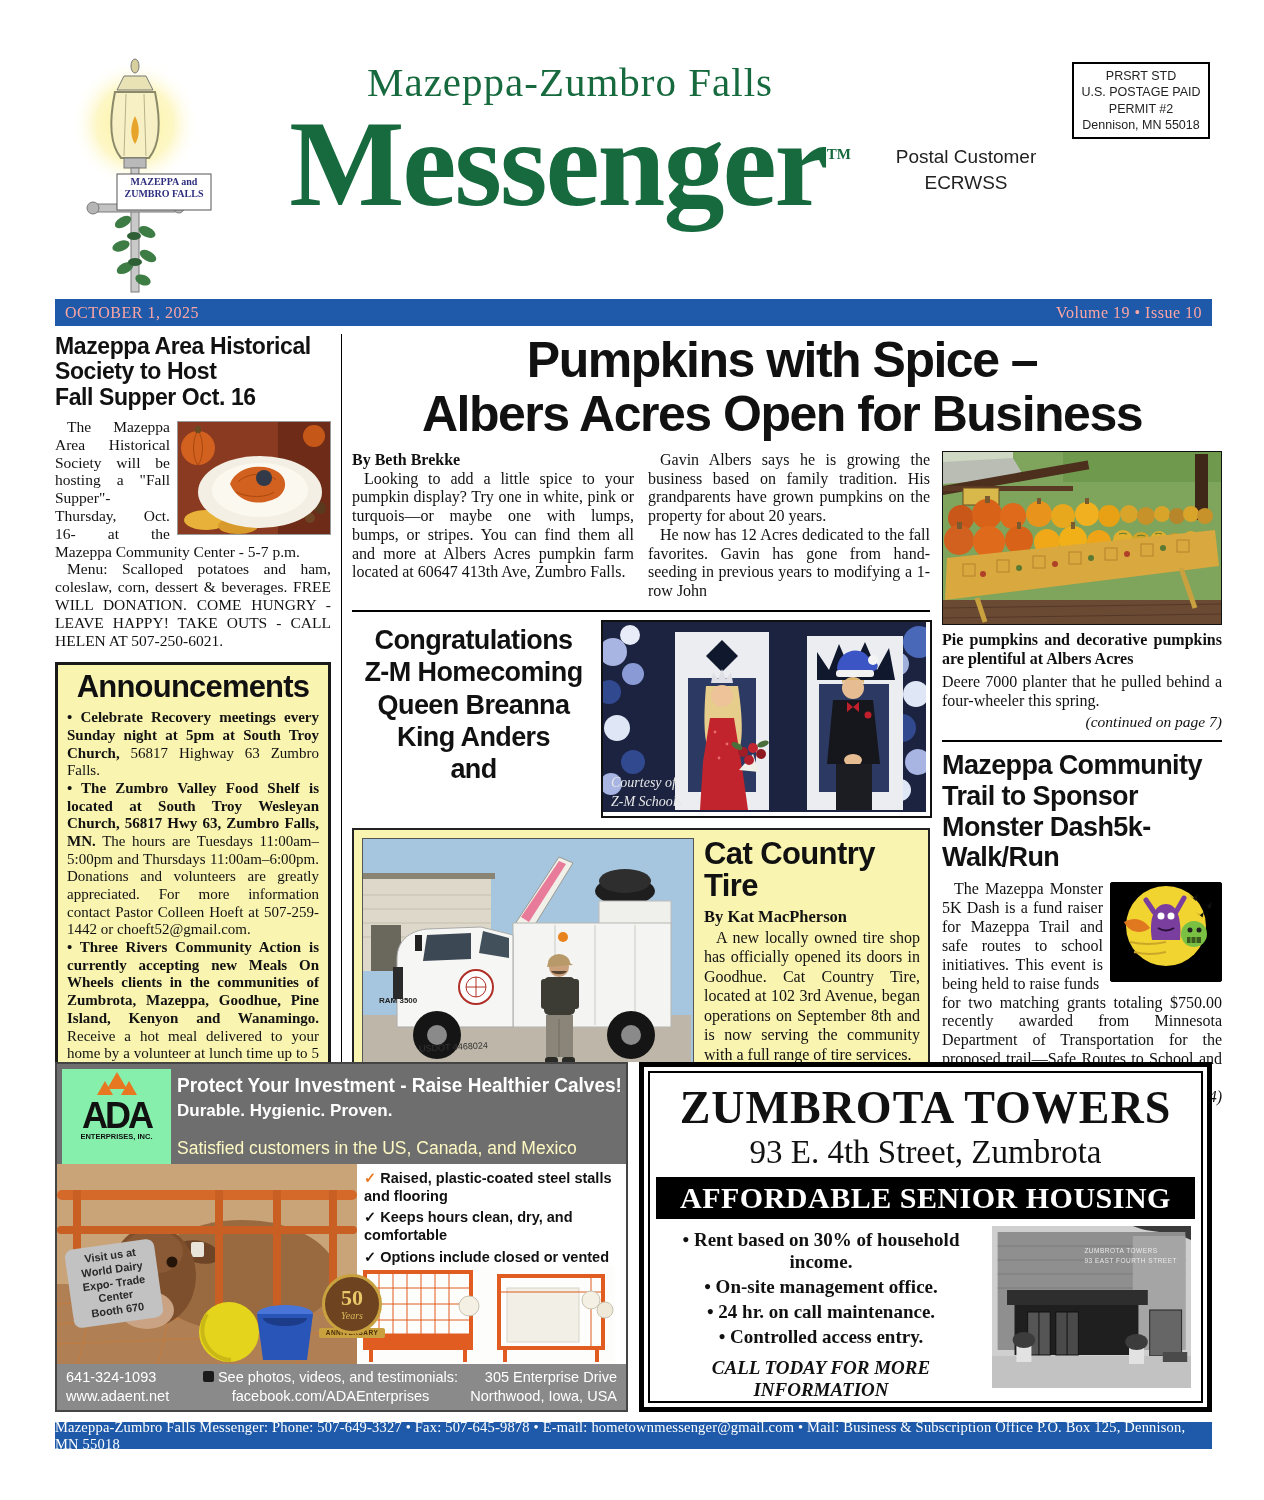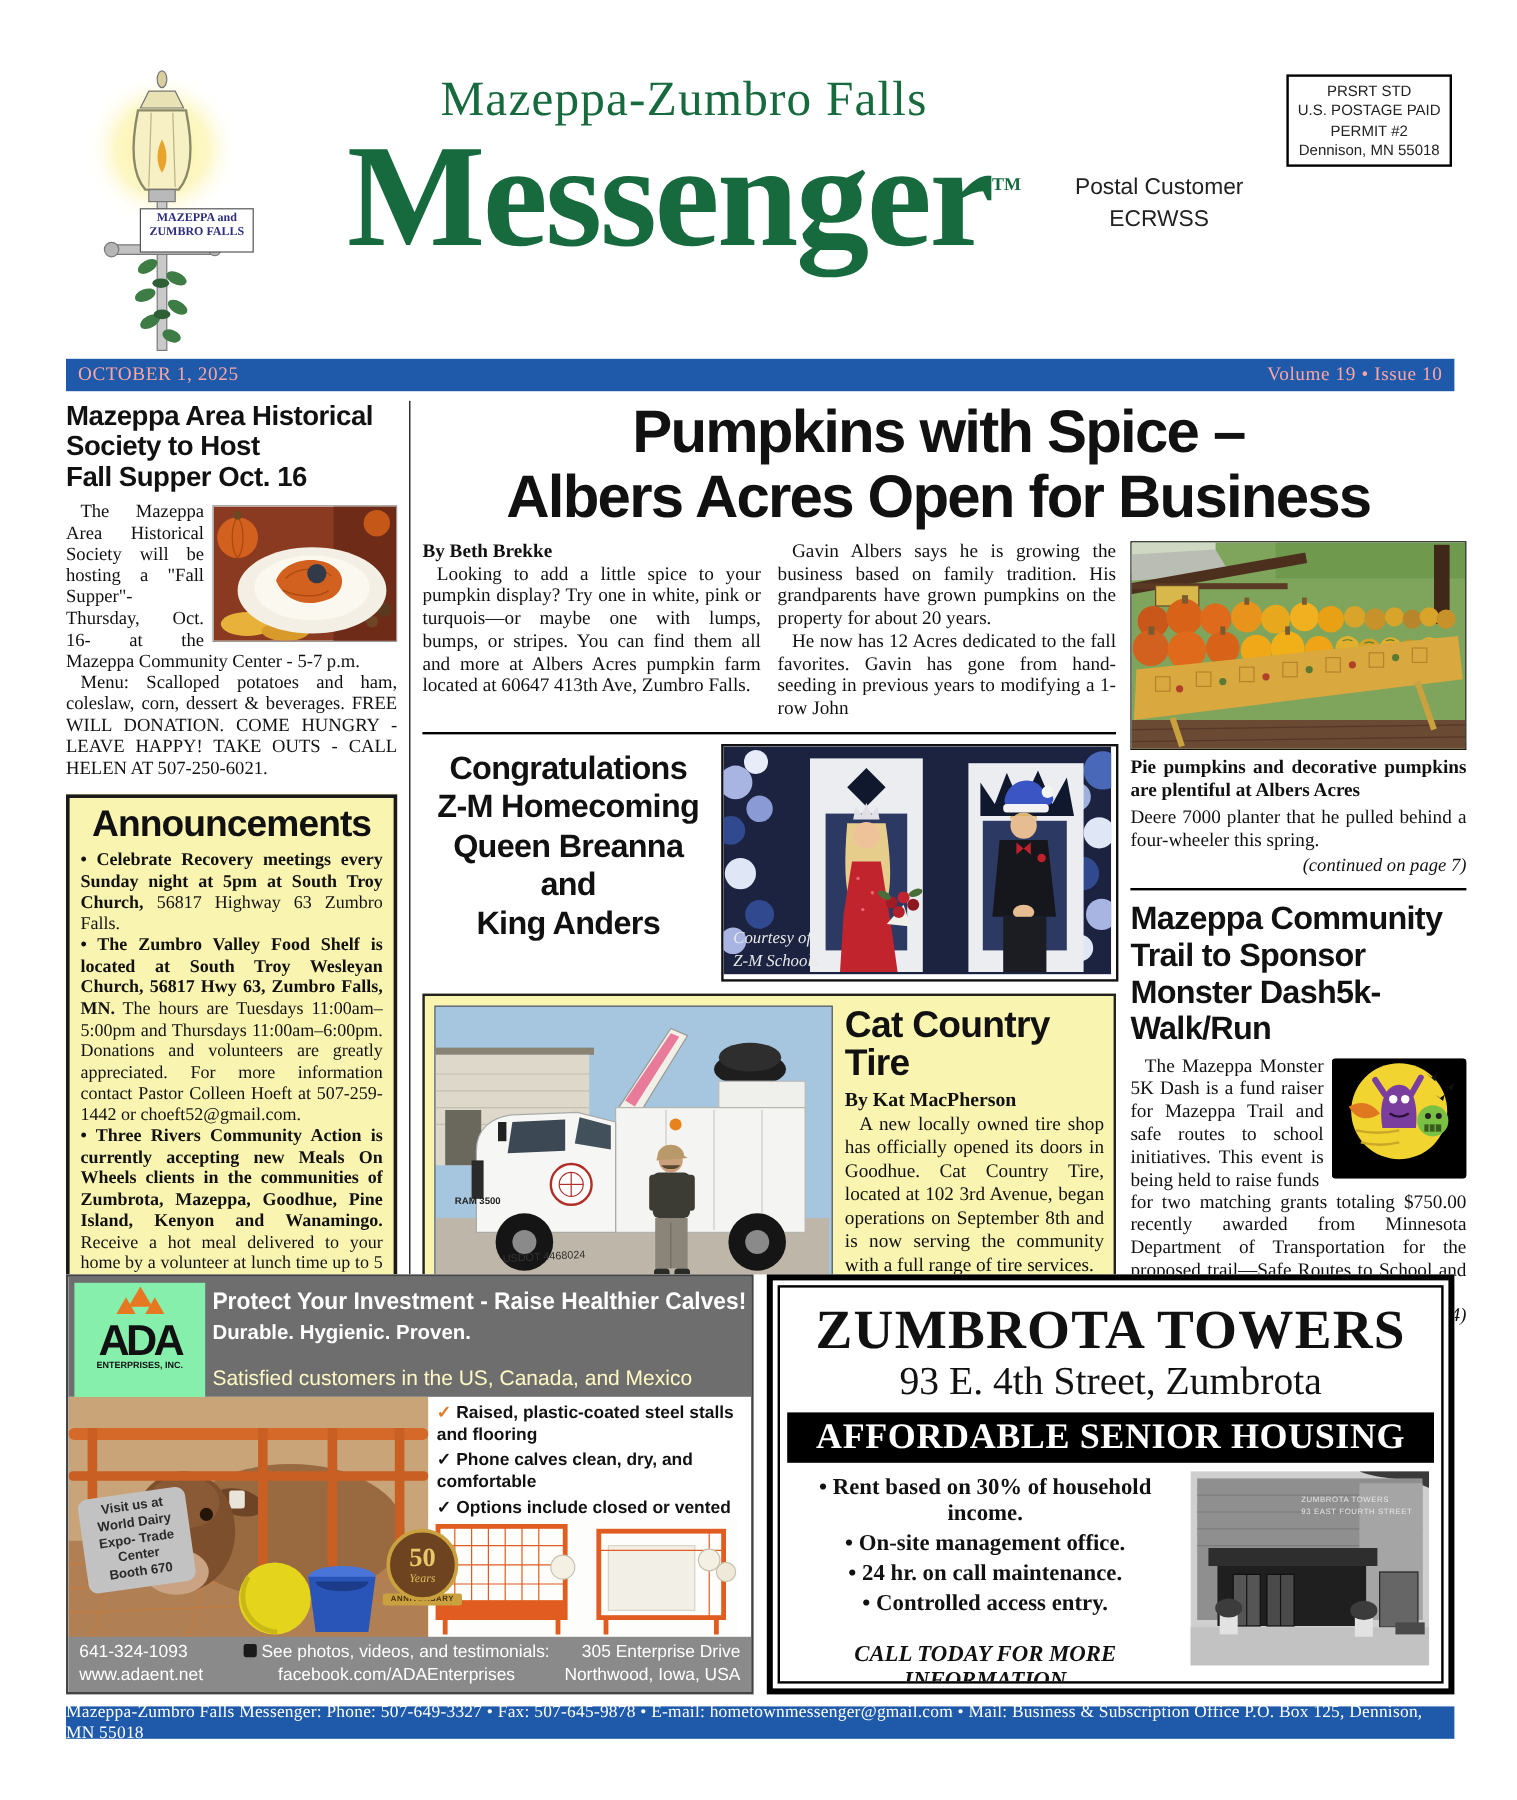--- a/index.html
+++ b/index.html
@@ -103,21 +103,21 @@
   .fb-ic{display:inline-block;width:11px;height:11px;background:#1a1a1a;border-radius:2px;margin-right:4px;}
 
   .zum{width:573px;height:350px;border:5px solid #000;box-sizing:border-box;background:#fff;padding:4px;}
   .zum-inner{border:2px solid #000;height:100%;box-sizing:border-box;position:relative;padding:4px 10px;overflow:hidden;}
   .zum-title{text-align:center;font-size:46px;font-weight:700;letter-spacing:1px;margin:4px 0 0;}
   .zum-addr{text-align:center;font-size:33px;margin:0 0 6px;}
   .zum-banner{background:#000;color:#fff;text-align:center;font-size:30px;font-weight:700;padding:4px 0;letter-spacing:.5px;margin:0 -4px;}
   .zum-low{display:flex;margin-top:7px;}
   .zum-left{width:322px;flex:none;text-align:center;}
   .zum-left .b{font-size:19px;font-weight:700;margin:3px 0;}
-  .zum-call{font-size:19px;font-weight:700;font-style:italic;margin:20px 0 2px;}
+  .zum-call{font-size:19px;font-weight:700;font-style:italic;margin:9px 0 2px;}
   .zum-photo{flex:1;height:162px;margin-left:10px;position:relative;}
   .zum-sign{position:absolute;right:14px;top:20px;text-align:left;font:400 6.5px/1.5 "Liberation Sans",sans-serif;color:#e8e8e8;letter-spacing:.5px;}
 </style>
 </head>
 <body>
 
 <div class="page">
 
   <header class="masthead">
     <div class="lamp-wrap">
@@ -240,22 +240,22 @@
             </div>
           </div>
 
           <hr class="center-hr">
 
           <div class="congrats">
             <div class="congrats-text">
               <div>Congratulations</div>
               <div>Z-M Homecoming</div>
               <div>Queen Breanna</div>
+              <div>King Anders</div>
               <div>and</div>
-              <div>King Anders</div>
             </div>
             <div class="congrats-photo">
               <svg width="323" height="190" viewBox="0 0 323 190">
                 <rect width="323" height="190" fill="#1b2340"></rect>
                 <g>
                   <circle cx="10" cy="30" r="14" fill="#a8b4e2"></circle>
                     <circle cx="27" cy="13" r="10" fill="#e8ecf8"></circle>
                   <circle cx="6" cy="70" r="12" fill="#31498f"></circle>
                     <circle cx="30" cy="52" r="11" fill="#8a9ad4"></circle>
                   <circle cx="14" cy="106" r="13" fill="#dfe6f5"></circle>
@@ -564,21 +564,21 @@
           <div class="badge">
             <div>Visit us at</div>
             <div>World Dairy</div>
             <div>Expo- Trade</div>
             <div>Center</div>
             <div>Booth 670</div>
           </div>
         </div>
         <div class="ada-right">
           <p><span class="check orange">✓</span> <span>Raised, plastic-coated steel stalls and flooring</span></p>
-          <p><span class="check">✓</span> <span>Phone calves clean, dry, and comfortable</span></p>
+          <p><span class="check">✓</span> <span>Keeps hours clean, dry, and comfortable</span></p>
           <p><span class="check">✓</span> <span>Options include closed or vented side panels, headlocks, and head dividers</span></p>
           <div class="cages-wrap">
             <svg width="258" height="98" viewBox="0 0 258 98">
               <rect width="258" height="98" fill="#fdfdfb"></rect>
               <g stroke="#e05c20">
                 <rect x="8" y="6" width="106" height="76" fill="none" stroke-width="4"></rect>
                 <line x1="22" y1="6" x2="22" y2="82"></line>
                   <line x1="36" y1="6" x2="36" y2="82"></line>
                   <line x1="50" y1="6" x2="50" y2="82"></line>
                 <line x1="64" y1="6" x2="64" y2="82"></line>

